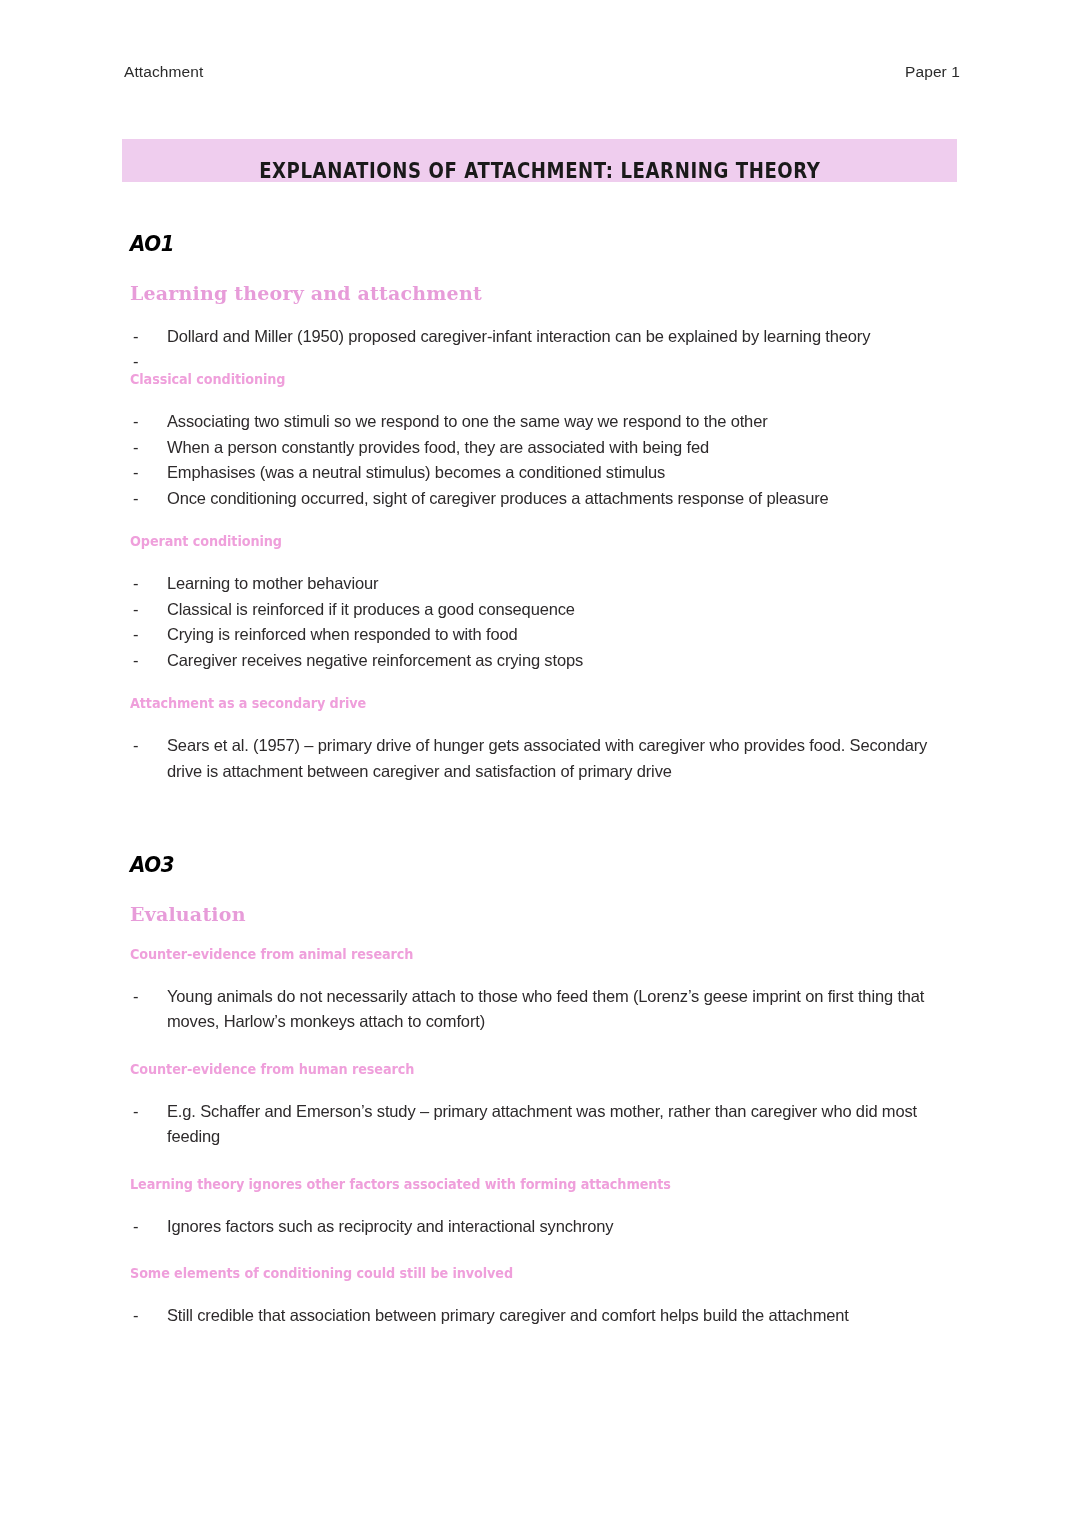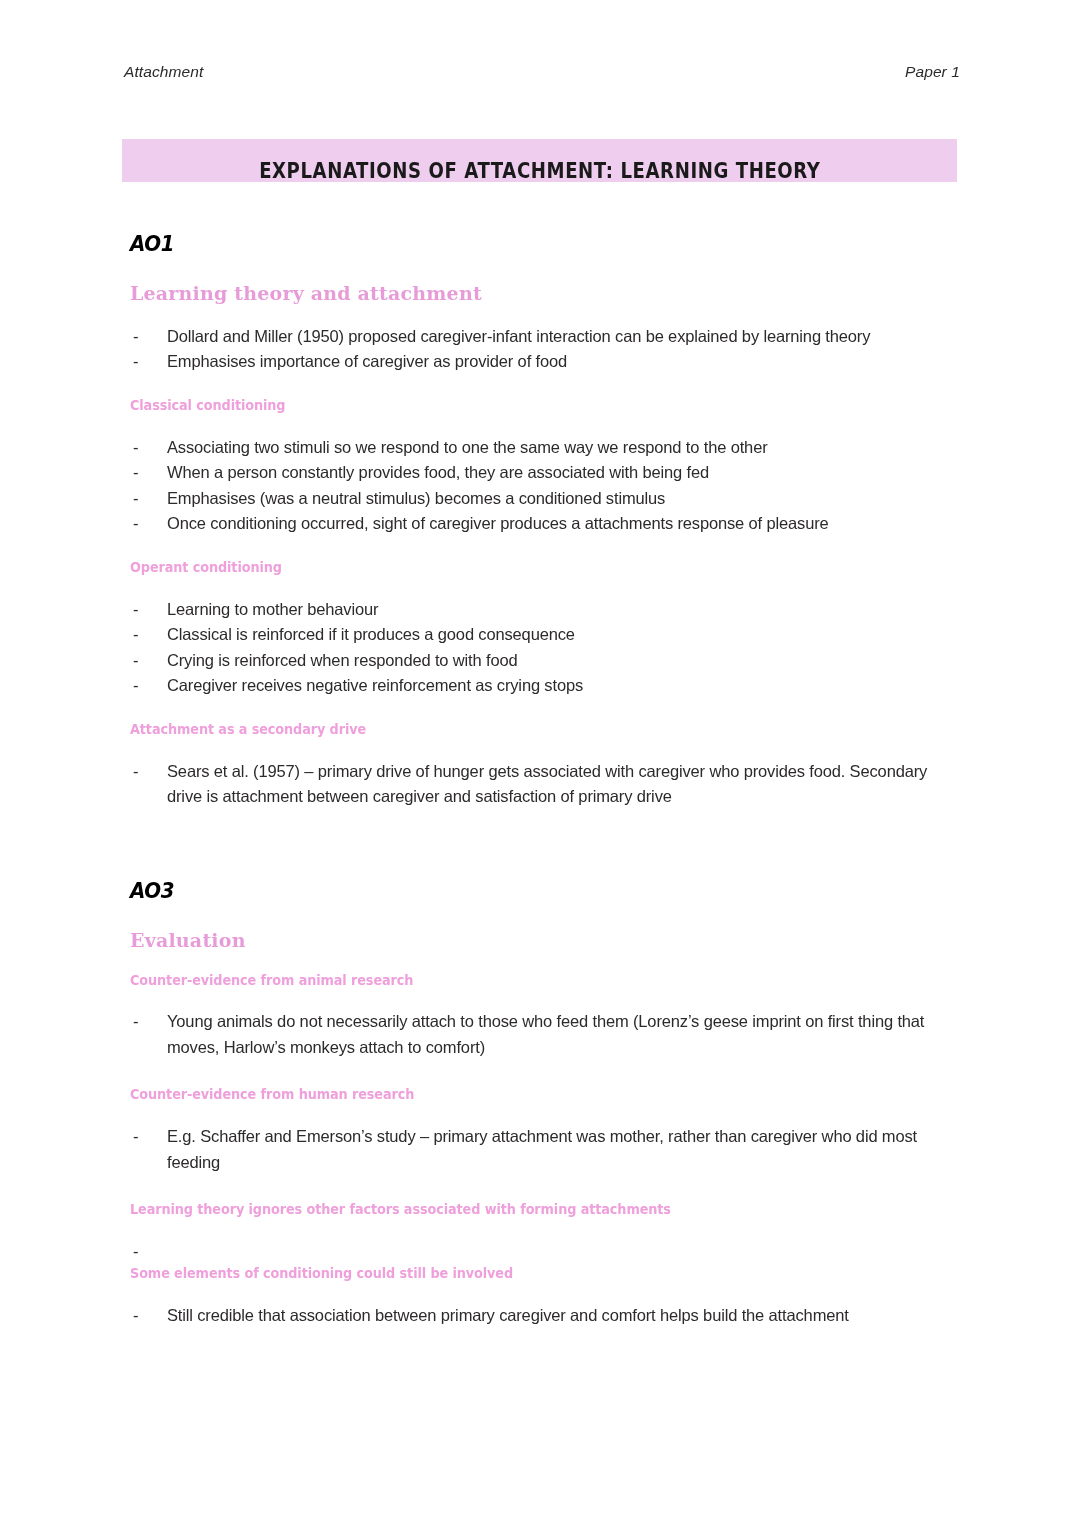--- a/index.html
+++ b/index.html
@@ -29,21 +29,20 @@
     position: absolute;
     left: 124px;
     top: 63px;
     width: 836px;
     display: flex;
     justify-content: space-between;
     align-items: baseline;
     font-size: 15.5px;
     letter-spacing: 0.1px;
     color: #2b2b2b;
-    font-style: italic;
   }
   .runhead .rh-right { text-align: center; }
 
   
   .banner {
     position: absolute;
     left: 122px;
     top: 139px;
     width: 835px;
     height: 43px;
@@ -161,21 +160,20 @@
       <div class="h-main">Learning theory and attachment</div>
       <div class="sp-h-to-list"></div>
 
       <ul class="bullets">
         <li>
           <span class="dash">-</span>
           <span>Dollard and Miller (1950) proposed caregiver-infant interaction can be explained by learning theory</span>
         </li>
         <li>
           <span class="dash">-</span>
-          <span>Emphasises importance of caregiver as provider of food</span>
         </li>
       </ul>
 
       <div class="sp-list-to-h"></div>
 
       <div class="h-sub">Classical conditioning</div>
       <div class="sp-h-to-list2"></div>
       <ul class="bullets">
         <li>
           <span class="dash">-</span>
@@ -258,20 +256,21 @@
         </li>
       </ul>
 
       <div class="sp-after-list"></div>
 
       <div class="h-sub">Learning theory ignores other factors associated with forming attachments</div>
       <div class="sp-h-to-list2"></div>
       <ul class="bullets">
         <li>
           <span class="dash">-</span>
+          <span>Ignores factors such as reciprocity and interactional synchrony</span>
         </li>
       </ul>
 
       <div class="sp-after-list"></div>
 
       <div class="h-sub">Some elements of conditioning could still be involved</div>
       <div class="sp-h-to-list2"></div>
       <ul class="bullets">
         <li>
           <span class="dash">-</span>

